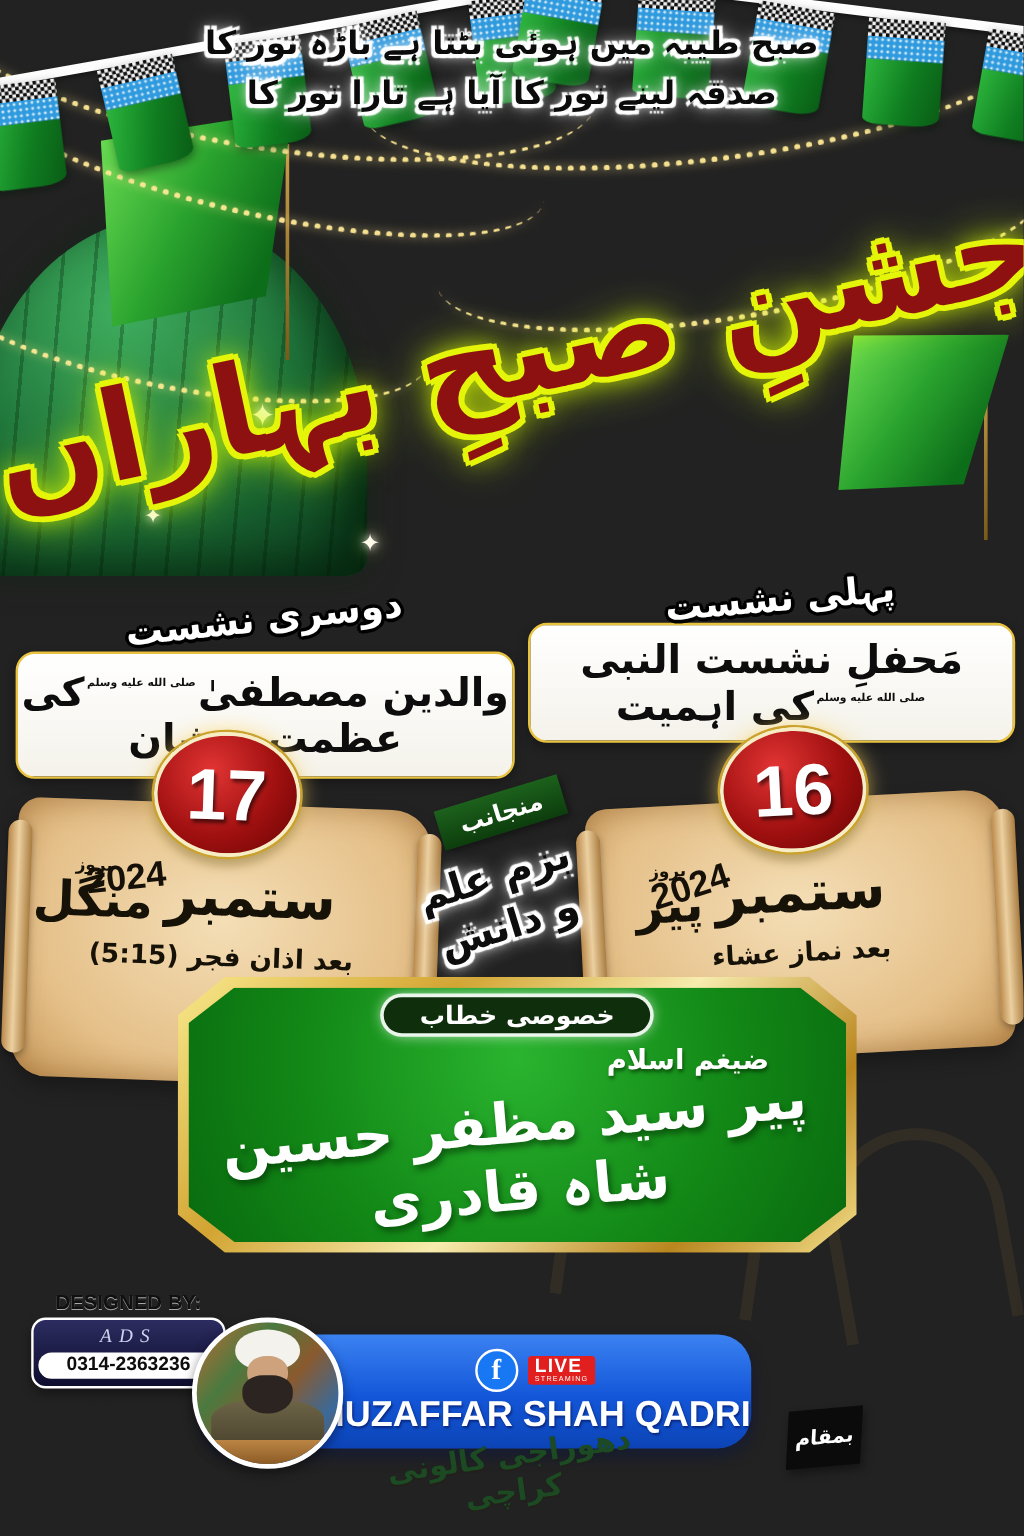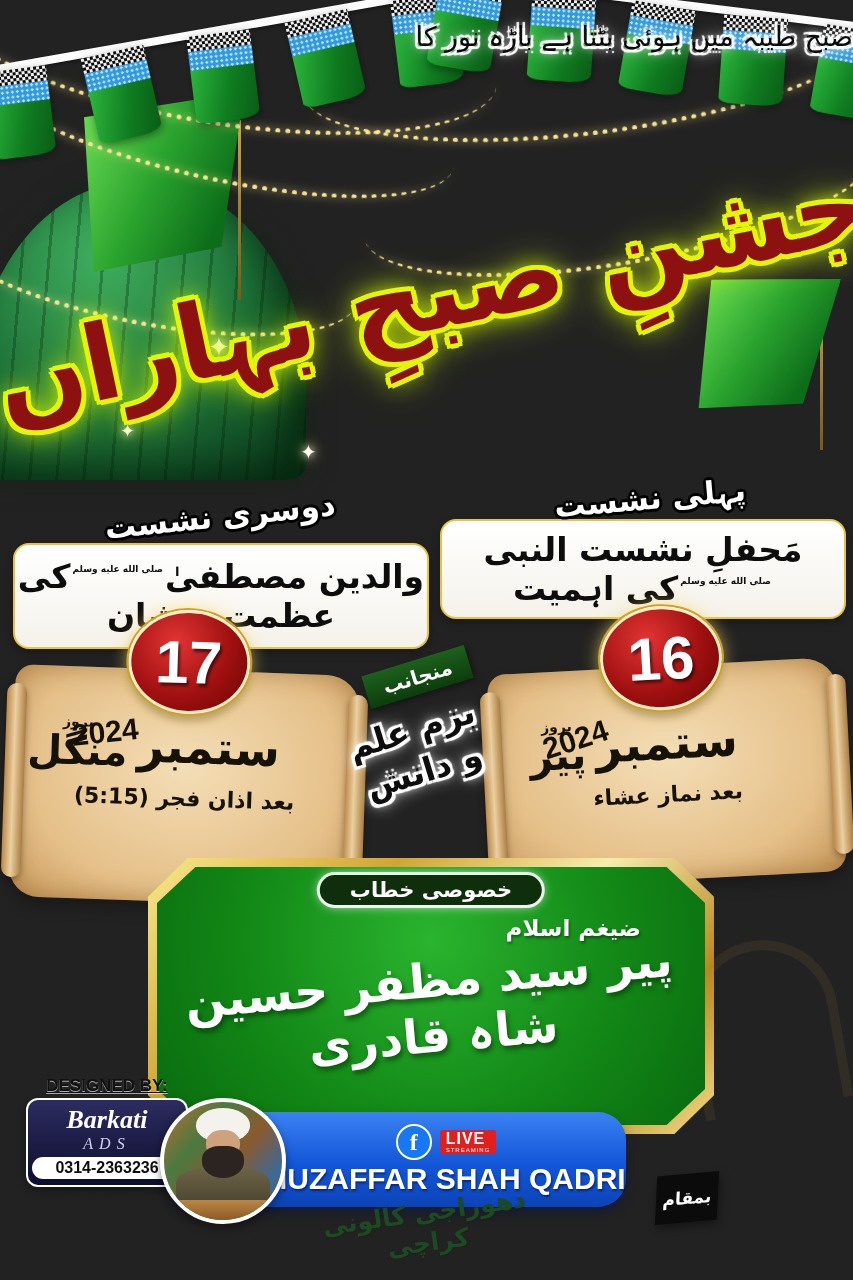--- a/index.html
+++ b/index.html
@@ -55,21 +55,21 @@
   .band-green{flex:1;background:linear-gradient(105deg,#2cb53c,#0f7d20 55%,#0a5c16);
     border-radius:0 0 34% 22%/0 0 16% 10%;}
 
   .bg-arch{z-index:1;opacity:.14;border:10px solid #8a6a34;border-bottom:none;
     border-radius:120px 120px 0 0;}
 
   
   .ol-black{text-shadow:-2px -2px 0 #000,2px -2px 0 #000,-2px 2px 0 #000,2px 2px 0 #000,0 -3px 0 #000,0 3px 0 #000,-3px 0 0 #000,3px 0 0 #000;}
   .glow-white{text-shadow:-3px -3px 1px #fff,3px -3px 1px #fff,-3px 3px 1px #fff,3px 3px 1px #fff,0 0 10px #fff,0 0 18px #fff;}
 
-  .poetry{z-index:4;top:16px;left:0;right:0;color:#0b0b0b;font-weight:normal;
+  .poetry{z-index:4;top:16px;left:0;right:0;text-align:center;color:#0b0b0b;font-weight:bold;
     font-size:27px;line-height:1.55;}
   .poetry .ln{display:block;}
   .main-title{z-index:4;top:118px;left:20px;right:10px;height:350px;display:flex;align-items:center;
     justify-content:center;transform:rotate(-12deg);}
   .main-title .txt{font-size:104px;font-weight:bold;color:#8e1111;white-space:nowrap;
     text-shadow:-4px -4px 0 #e4f50a,4px -4px 0 #e4f50a,-4px 4px 0 #e4f50a,4px 4px 0 #e4f50a,
       -5px 0 0 #e4f50a,5px 0 0 #e4f50a,0 -5px 0 #e4f50a,0 5px 0 #e4f50a,
       0 0 22px rgba(225,255,0,.95),0 0 40px rgba(205,255,0,.8);}
   .subtitle{z-index:4;top:440px;left:0;right:110px;text-align:center;font-size:44px;font-weight:bold;color:#101010;
     text-shadow:-3px -3px 0 #e4f50a,3px -3px 0 #e4f50a,-3px 3px 0 #e4f50a,3px 3px 0 #e4f50a,0 0 14px rgba(230,255,40,.95);}
@@ -113,38 +113,38 @@
   .wd-stack .weekday{font-size:40px;}
   .scroll .time{margin-top:12px;font-size:22px;font-weight:bold;color:#171208;direction:rtl;}
 
   
   .organizer{z-index:5;left:348px;top:660px;width:140px;text-align:center;}
   .org-badge{display:inline-block;transform:rotate(-17deg);background:linear-gradient(#1c611c,#0d3d0d);
     color:#fff;font-weight:bold;font-size:20px;padding:5px 18px;box-shadow:2px 3px 6px rgba(0,0,0,.4);}
   .org-name{margin-top:14px;transform:rotate(-17deg);font-size:33px;font-weight:bold;color:#0d0d0d;line-height:1.3;}
 
   
-  .gold-frame{z-index:4;left:148px;top:858px;width:566px;height:276px;
+  .gold-frame{z-index:4;left:148px;top:814px;width:566px;height:230px;
     background:linear-gradient(135deg,#f9e98c,#d2a432 30%,#f7ecae 55%,#b9861e 80%,#f3df8a);
     clip-path:polygon(7% 0,93% 0,100% 14%,100% 86%,93% 100%,7% 100%,0 86%,0 14%);
     filter:drop-shadow(0 6px 12px rgba(90,60,0,.45));}
   .green-face{position:absolute;inset:9px;
     background:radial-gradient(circle at 50% 28%, #2ab42f, #128716 58%, #0a6e10 95%);
     clip-path:polygon(7% 0,93% 0,100% 14%,100% 86%,93% 100%,7% 100%,0 86%,0 14%);}
   .special-pill{position:absolute;top:8px;left:50%;transform:translateX(-50%);
     background:#0e2e0c;border-radius:22px;padding:3px 30px;color:#fff;font-weight:bold;font-size:21px;
     box-shadow:0 0 0 3px rgba(255,255,255,.85),0 0 12px #fff;white-space:nowrap;z-index:2;}
   .honorific{position:absolute;top:48px;right:64px;color:#fff;font-weight:bold;font-size:23px;
     text-shadow:1px 2px 3px rgba(0,40,0,.6);}
   .speaker-name{position:absolute;left:0;right:0;top:86px;text-align:center;transform:rotate(-5deg);
     color:#fff;font-weight:bold;font-size:47px;text-shadow:2px 4px 5px rgba(0,40,0,.55);}
 
   
   .designer{z-index:5;left:26px;top:1076px;width:162px;text-align:center;font-family:"Liberation Sans",sans-serif;}
-  .designer .heading{font-weight:bold;font-size:17px;color:#101010;text-shadow:0 1px 0 rgba(255,255,255,.6);text-decoration:underline;}
+  .designer .heading{font-weight:bold;font-size:17px;color:#101010;text-shadow:0 1px 0 rgba(255,255,255,.6);}
   .designer .card{margin-top:2px;background:linear-gradient(180deg,#2c2c60,#0d0d2e);border:2px solid #fff;
     border-radius:12px;padding:5px 4px 6px;box-shadow:0 4px 8px rgba(0,0,0,.35);}
   .designer .brand{font-family:"Liberation Serif",serif;font-style:italic;font-weight:bold;font-size:26px;color:#fff;}
   .designer .brand-sub{font-family:"Liberation Serif",serif;font-style:italic;font-size:16px;color:#cfd0ee;letter-spacing:6px;}
   .designer .phone-pill{margin-top:4px;background:#fff;border-radius:12px;padding:2px 4px;
     font-weight:bold;font-size:16px;color:#0d0d0d;}
   .designer .reflection{margin-top:2px;transform:scaleY(-1);opacity:.22;font-weight:bold;font-size:15px;color:#222;}
 
   
   .live-bar{z-index:5;left:170px;top:1112px;width:456px;height:95px;border-radius:28px;
@@ -261,20 +261,21 @@
       </div>
     <div class="flag">
         <div class="band-check"></div>
         <div class="band-blue"></div>
         <div class="band-green"></div>
       </div>
   </div>
 
   <div class="abs poetry urdu glow-white">
     <span class="ln">صبح طیبہ میں ہوئی بٹتا ہے باڑہ نور کا</span>
+    <span class="ln">صدقہ لینے نور کا آیا ہے تارا نور کا</span>
   </div>
 
   <div class="abs main-title">
     <span class="txt urdu">جشنِ صبحِ بہاراں</span>
   </div>
 
   <div class="abs session-header first urdu ol-black">پہلی نشست</div>
   <div class="abs session-box first">
     <div class="topic urdu">
       <span>مَحفلِ نشست النبی</span><span class="durood">صلى الله عليه وسلم</span><span>کی اہمیت</span>
@@ -334,21 +335,20 @@
     <div class="green-face">
       <div class="special-pill urdu">خصوصی خطاب</div>
       <div class="honorific urdu">ضیغم اسلام</div>
       <div class="speaker-name urdu">پیر سید مظفر حسین شاہ قادری</div>
     </div>
   </div>
 
   <div class="abs designer">
     <div class="heading">DESIGNED BY:</div>
     <div class="card">
-      <div class="brand">Barkati</div>
       <div class="brand-sub">ADS</div>
       <div class="phone-pill">0314-2363236</div>
     </div>
     <div class="reflection">0314-2363236</div>
   </div>
 
   <div class="abs live-bar">
     <div class="photo">
       <div class="shawl"></div>
       <div class="turban"></div>

